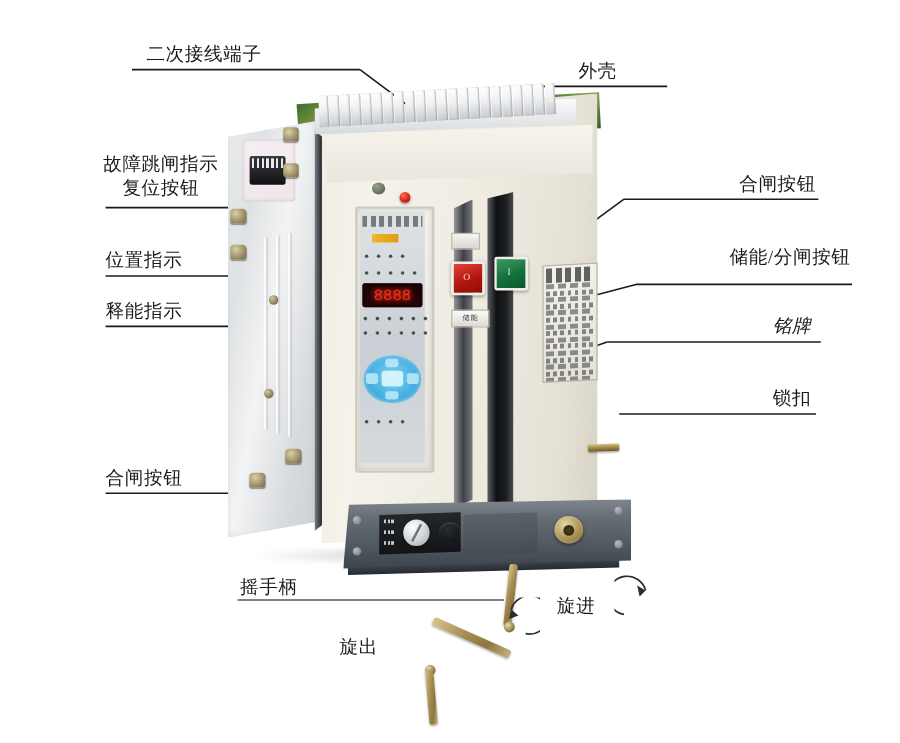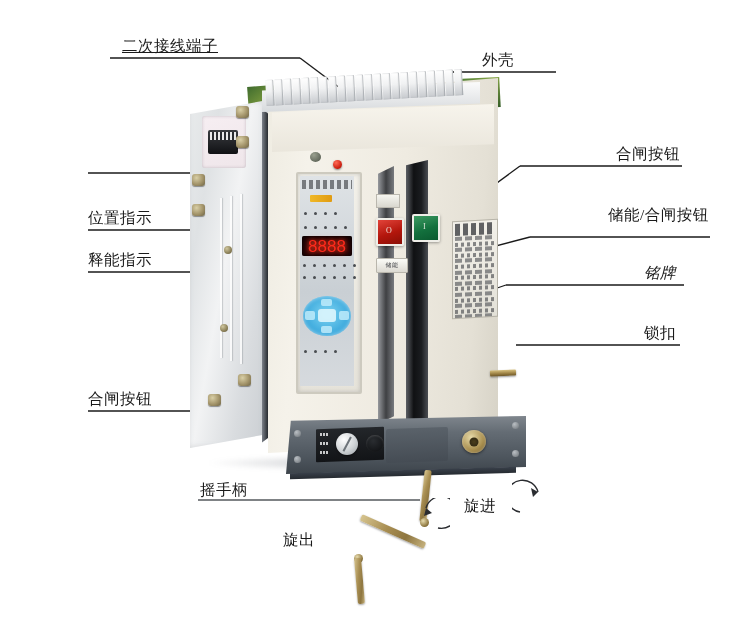--- a/index.html
+++ b/index.html
@@ -91,21 +91,21 @@
      background:linear-gradient(180deg,#dfe3e6,#c9cfd4 55%,#d6dade);}
   .ctrlTitle{position:absolute;left:112px;top:102px;width:50px;height:9px;
      background:repeating-linear-gradient(90deg,#55585c 0 4px,transparent 4px 7px);opacity:.75;}
   .ctrlTag{position:absolute;left:120px;top:117px;width:22px;height:7px;
      background:linear-gradient(90deg,#f0b827,#e09b12);border-radius:1px;}
   .ctrlDotRow{position:absolute;display:flex;gap:7px;}
   .cdot{width:3px;height:3px;background:#4a4d51;border-radius:50%;}
   .led{position:absolute;left:112px;top:158px;width:50px;height:20px;
      background:linear-gradient(180deg,#1a0406,#2a0508);border-radius:2px;
      box-shadow:inset 0 0 4px #000;display:flex;align-items:center;justify-content:center;gap:2px;}
-  .seg{font-family:Liberation Sans, sans-serif;font-size:17px;color:#ff2a1c;
+  .seg{font-family:Liberation Mono, monospace;font-size:13px;color:#ff2a1c;
      text-shadow:0 0 4px #ff3b20,0 0 7px rgba(255,60,30,.6);line-height:1;}
   .navpad{position:absolute;left:113px;top:218px;width:48px;height:40px;
      background:radial-gradient(ellipse at 50% 45%,#7fd4f2,#3aa8dc 68%,#2b86b8);
      border-radius:50%;box-shadow:inset 0 0 4px rgba(255,255,255,.6);}
   .navBtn{position:absolute;background:rgba(190,235,250,.85);border-radius:2px;}
   .navCenter{position:absolute;left:128px;top:231px;width:18px;height:13px;
      background:rgba(215,243,252,.95);border-radius:3px;}
 
   
   .resetBtn{position:absolute;left:143px;top:82px;width:9px;height:9px;border-radius:50%;
@@ -393,34 +393,38 @@
 
   <svg class="arcSvg" style="left:404px;top:498px;width:46px;height:46px;">
     <path d="M34 30 A16 16 0 1 0 22 10" fill="none" stroke="#2a2c30" stroke-width="1.4"></path>
     <path d="M22 10 l-2 8 l8 -3 z" fill="#2a2c30"></path>
   </svg>
   <svg class="arcSvg" style="left:512px;top:478px;width:46px;height:46px;">
     <path d="M8 34 A16 16 0 1 1 26 14" fill="none" stroke="#2a2c30" stroke-width="1.4"></path>
     <path d="M26 14 l-7 -4 l2 9 z" fill="#2a2c30"></path>
   </svg>
 
-  <div class="label" style="left:122px;top:36px;text-decoration:underline;">二次接线端子</div>
-
+  <div class="label" style="left:122px;top:36px;">二次接线端子</div>
+
+  <div class="label center" style="left:86px;top:128px;">
+    <div>故障跳闸指示</div>
+    <div>复位按钮</div>
+  </div>
 
   <div class="label" style="left:88px;top:208px;">位置指示</div>
 
   <div class="label" style="left:88px;top:250px;">释能指示</div>
 
   <div class="label" style="left:88px;top:389px;">合闸按钮</div>
 
   <div class="label" style="left:482px;top:50px;">外壳</div>
 
   <div class="label" style="left:616px;top:144px;">合闸按钮</div>
 
-  <div class="label" style="left:608px;top:205px;">储能/合闸按钮</div>
+  <div class="label" style="left:608px;top:205px;">储能/分闸按钮</div>
 
   <div class="label" style="left:644px;top:263px;font-style:italic;">铭牌</div>
 
   <div class="label" style="left:644px;top:323px;">锁扣</div>
 
   <div class="label" style="left:200px;top:480px;">摇手柄</div>
 
   <div class="label" style="left:464px;top:496px;">旋进</div>
 
   <div class="label" style="left:283px;top:530px;">旋出</div>

